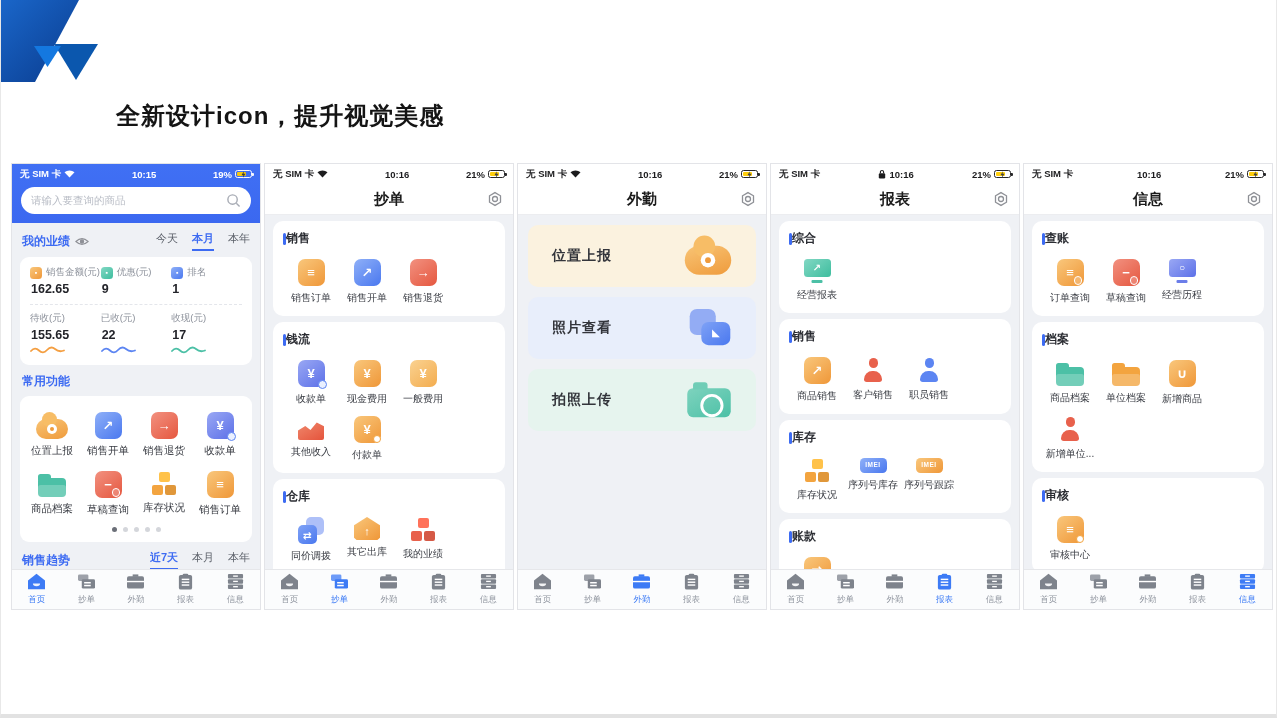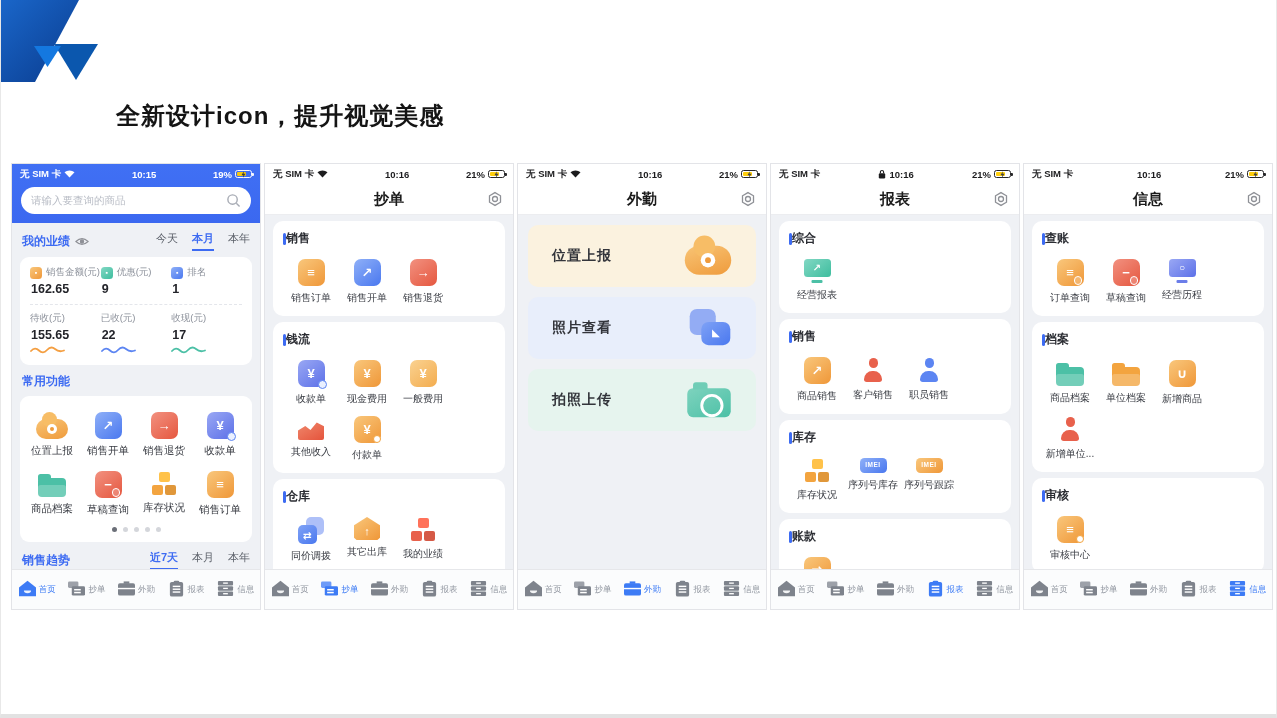--- a/index.html
+++ b/index.html
@@ -97,21 +97,21 @@
 
   
   .banner { margin:10px 10px 0; height:62px; border-radius:10px; display:flex;
             align-items:center; justify-content:space-between; padding:0 26px 0 24px; }
   .banner .blabel { font-size:14px; font-weight:700; color:#33353b; letter-spacing:1px; }
   .banner .bicon { transform:scale(1.45); transform-origin:center; margin-right:6px; }
 
   
   .tabbar { position:absolute; left:0; right:0; bottom:0; height:40px; background:#FBFCFD;
             border-top:1px solid #E6E7EA; display:flex; }
-  .tab { flex:1; display:flex; flex-direction:row; align-items:center; justify-content:center;
+  .tab { flex:1; display:flex; flex-direction:column; align-items:center; justify-content:center;
          gap:2px; color:#7E838C; }
   .tab .tlabel { font-size:8.5px; color:#9196A0; }
   .tab.active { color:#3D7BF5; }
   .tab.active .tlabel { color:#3D7BF5; }
 
   
   .ic { position:relative; display:inline-flex; align-items:center; justify-content:center; }
   .ic i { font-style:normal; color:#fff; font-weight:700; font-size:13px; line-height:1; }
   .ic-tile { width:27px; height:27px; border-radius:7px; }
   .g-orange { background:linear-gradient(140deg,#F9C77C,#EF9738); }

